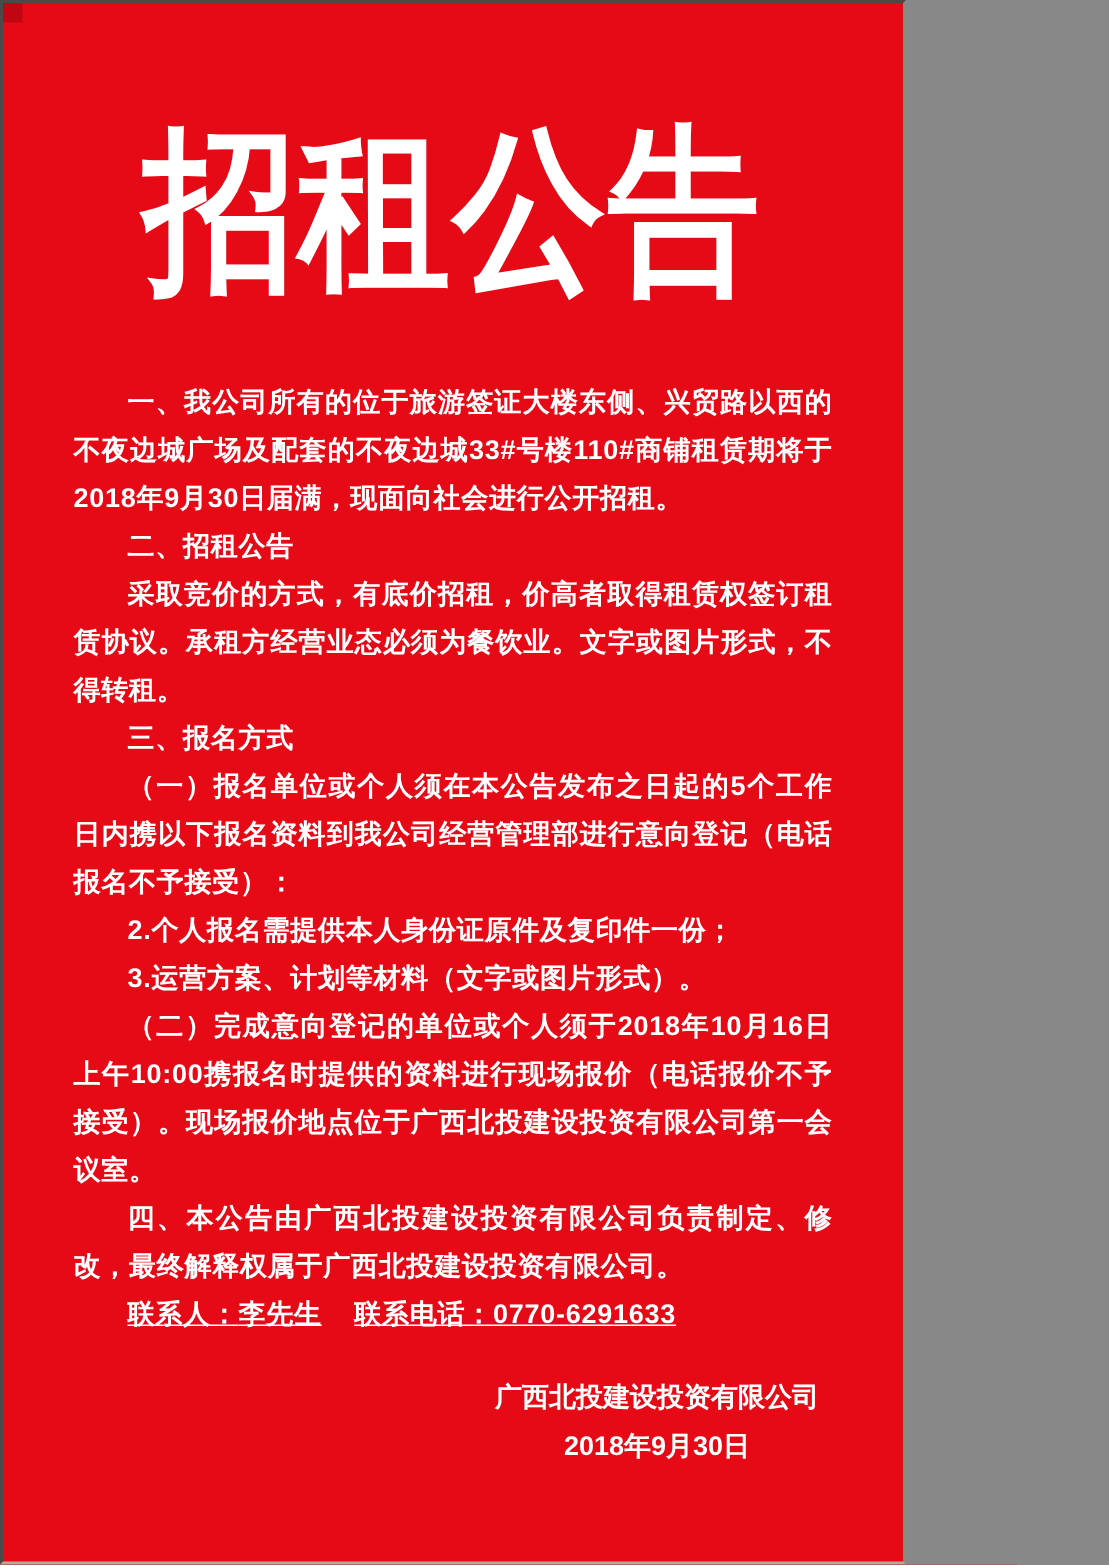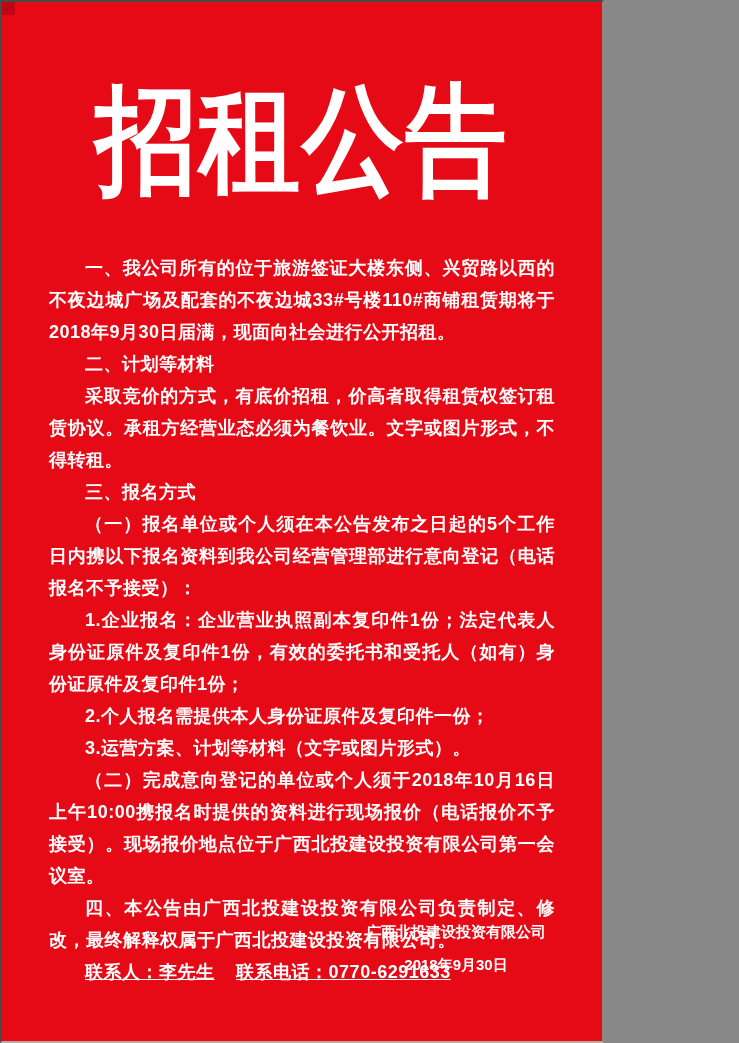--- a/index.html
+++ b/index.html
@@ -60,41 +60,40 @@
   }
   .contact-sep {
     display: inline-block;
     width: 1.2em;
   }
   .signature {
     position: absolute;
     top: 913px;
     right: 56px;
     text-align: center;
-    font-size: 15px;
+    font-size: 18px;
     font-weight: bold;
     line-height: 33px;
   }
 </style>
 </head>
 <body>
 
 <div class="poster">
 
   <div class="corner-mark"></div>
 
   <div class="title">招租公告</div>
 
   <div class="content">
     <p>一、我公司所有的位于旅游签证大楼东侧、兴贸路以西的不夜边城广场及配套的不夜边城33#号楼110#商铺租赁期将于2018年9月30日届满，现面向社会进行公开招租。</p>
-    <p>二、计划等材料</p>
+    <p>二、招租公告</p>
     <p>采取竞价的方式，有底价招租，价高者取得租赁权签订租赁协议。承租方经营业态必须为餐饮业。文字或图片形式，不得转租。</p>
     <p>三、报名方式</p>
     <p>（一）报名单位或个人须在本公告发布之日起的5个工作日内携以下报名资料到我公司经营管理部进行意向登记（电话报名不予接受）：</p>
-    <p>1.企业报名：企业营业执照副本复印件1份；法定代表人身份证原件及复印件1份，有效的委托书和受托人（如有）身份证原件及复印件1份；</p>
     <p>2.个人报名需提供本人身份证原件及复印件一份；</p>
     <p>3.运营方案、计划等材料（文字或图片形式）。</p>
     <p>（二）完成意向登记的单位或个人须于2018年10月16日上午10:00携报名时提供的资料进行现场报价（电话报价不予接受）。现场报价地点位于广西北投建设投资有限公司第一会议室。</p>
     <p>四、本公告由广西北投建设投资有限公司负责制定、修改，最终解释权属于广西北投建设投资有限公司。</p>
     <p class="contact-line">
       <span>联系人：</span><span>李先生</span><span class="contact-sep"></span><span>联系电话：</span><span>0770-6291633</span>
     </p>
   </div>
 
   <div class="signature">

